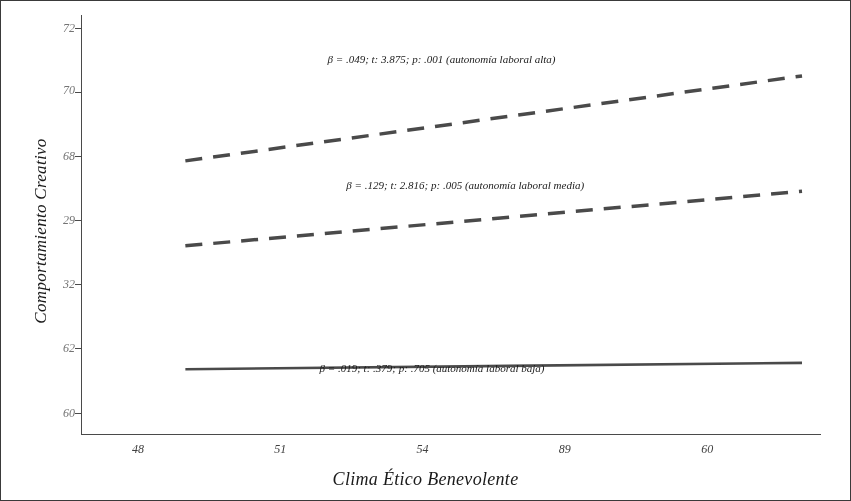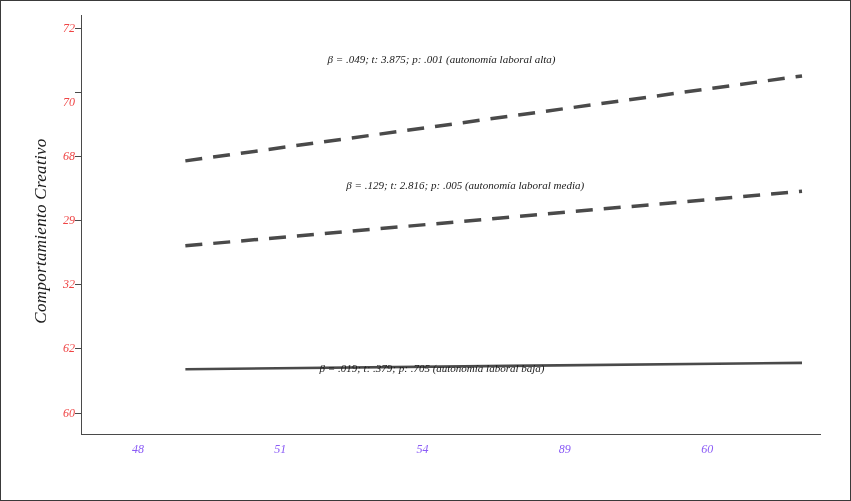--- a/index.html
+++ b/index.html
@@ -72,39 +72,39 @@
     height: 1px;
     width: 740px;
   }
   .ytick-label {
     position: absolute;
     right: 752px; 
     width: 40px;
     text-align: right;
     font-style: italic;
     font-size: 12px;
-    color: #ef4444;
+    color: #737373;
     transform: translateY(-50%);
   }
   .ytick-mark {
     position: absolute;
     left: -6px;
     width: 6px;
     height: 1px;
     background: #4a4a4a;
   }
   .xtick-label {
     position: absolute;
     bottom: -22px;
     width: 40px;
     margin-left: -20px;
     text-align: center;
     font-style: italic;
     font-size: 12px;
-    color: #8b5cf6;
+    color: #404040;
   }
   .annotation {
     position: absolute;
     font-style: italic;
     font-size: 11px;
     color: #1a1a1a;
     white-space: nowrap;
     transform: translateX(-50%);
   }
   svg.lines {
@@ -131,21 +131,21 @@
         <div class="ytick-label" style="top: 397.557px; left: -46px; right: auto;">60</div>
         <div class="ytick-mark" style="top: 397.557px;"></div>
         <div class="ytick-label" style="top: 333.435px; left: -46px; right: auto;">62</div>
         <div class="ytick-mark" style="top: 333.435px;"></div>
         <div class="ytick-label" style="top: 269.313px; left: -46px; right: auto;">32</div>
         <div class="ytick-mark" style="top: 269.313px;"></div>
         <div class="ytick-label" style="top: 205.191px; left: -46px; right: auto;">29</div>
         <div class="ytick-mark" style="top: 205.191px;"></div>
         <div class="ytick-label" style="top: 141.069px; left: -46px; right: auto;">68</div>
         <div class="ytick-mark" style="top: 141.069px;"></div>
-        <div class="ytick-label" style="top: 87px; left: -46px; right: auto;">70</div>
+        <div class="ytick-label" style="top: 75px; left: -46px; right: auto;">70</div>
         <div class="ytick-mark" style="top: 76.9466px;"></div>
         <div class="ytick-label" style="top: 12.8244px; left: -46px; right: auto;">72</div>
         <div class="ytick-mark" style="top: 12.8244px;"></div>
       </div>
     <div id="xticks">
         <div class="xtick-label" style="left: 56.9231px;">48</div>
         <div class="xtick-label" style="left: 199.231px;">51</div>
         <div class="xtick-label" style="left: 341.538px;">54</div>
         <div class="xtick-label" style="left: 483.846px;">89</div>
         <div class="xtick-label" style="left: 626.154px;">60</div>
@@ -157,14 +157,15 @@
         <line x1="104.35897435897448" y1="354.27480916030527" x2="721.0256410256411" y2="347.86259541984737" stroke="#4a4a4a" stroke-width="2.6"></line>
       </svg>
 
     <div id="annotations">
         <div class="annotation" style="left: 360.513px; top: 38.0916px;">β = .049; t: 3.875; p: .001 (autonomía laboral alta)</div>
         <div class="annotation" style="left: 384.231px; top: 164px;">β = .129; t: 2.816; p: .005 (autonomía laboral media)</div>
         <div class="annotation" style="left: 351.026px; top: 310.611px; margin-top: 36px;">β = .019; t: .379; p: .705 (autonomía laboral baja)</div>
       </div>
   </div>
 
+  <div id="xlabel">Clima Ético Benevolente</div>
 
 </div>
 
 </body></html>

